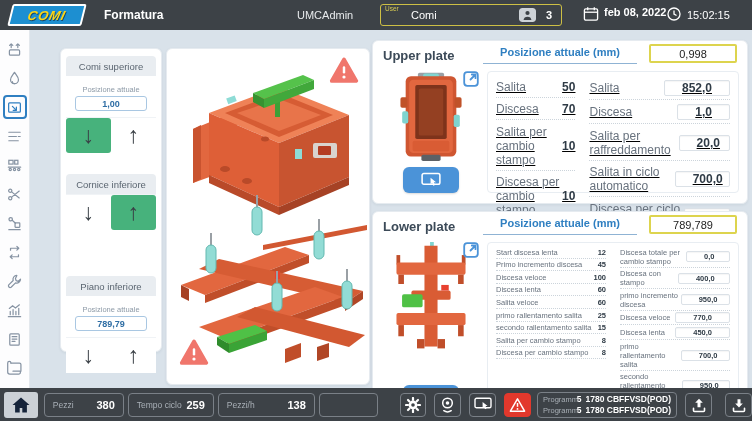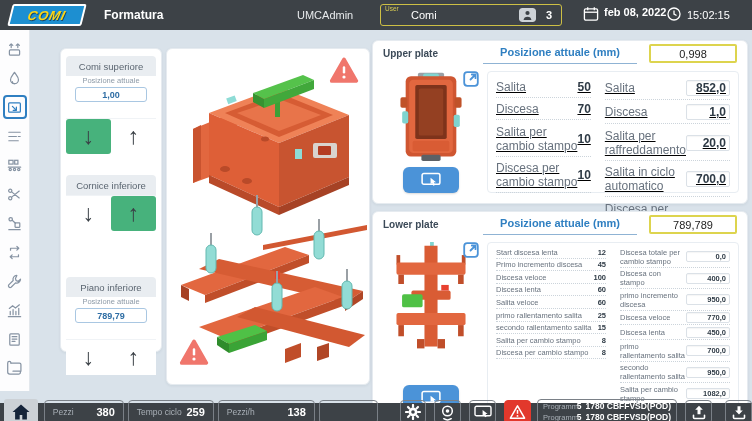--- a/index.html
+++ b/index.html
@@ -31,56 +31,56 @@
   .main{position:absolute;top:30px;left:30px;right:0;bottom:30px;}
   .panel{background:#fff;border:1px solid #e6ebf0;border-radius:6px;box-shadow:0 1px 3px rgba(40,60,80,.08);}
 
   
   .axis-panel{position:absolute;left:30px;top:18px;width:102px;height:304px;}
   .axis-card{margin:0 5px;}
   .axis-card.c1{padding-top:7px;}
   .axis-card.c2{margin-top:21px;}
   .axis-card.c3{margin-top:46px;}
   .axis-head{height:20px;background:#e9edf1;border-radius:4px 4px 0 0;display:flex;align-items:center;justify-content:center;font-size:9.5px;color:#5a6570;}
-  .pos-label{font-size:7.5px;color:#8d9aa7;text-align:center;margin-top:0;}
-  .pos-box{width:72px;height:15px;margin:2px auto 16px;border:1px solid #a9c7e2;border-radius:3px;color:#2e6da4;font-weight:bold;font-size:9px;display:flex;align-items:center;justify-content:center;background:#fff;}
+  .pos-label{font-size:7.5px;color:#8d9aa7;text-align:center;margin-top:9px;}
+  .pos-box{width:72px;height:15px;margin:2px auto 6px;border:1px solid #a9c7e2;border-radius:3px;color:#2e6da4;font-weight:bold;font-size:9px;display:flex;align-items:center;justify-content:center;background:#fff;}
   .arrow-row{display:flex;height:36px;border-top:1px solid #f0f3f6;}
   .arrow-btn{flex:1;display:flex;align-items:center;justify-content:center;font-size:23px;font-weight:bold;color:#3a4046;background:#fff;cursor:pointer;border:0;}
   .arrow-btn.active{background:#47b27c;border-radius:3px;}
 
   
   .viewport{position:absolute;left:136px;top:18px;width:204px;height:337px;overflow:hidden;}
   .warn-tri{position:absolute;}
   .warn-tri.tr{top:8px;right:10px;}
   .warn-tri.bl{bottom:14px;left:12px;}
 
   
   .plates{position:absolute;left:342px;top:10px;width:376px;}
   .plate-card{position:relative;}
   .plate-card.upper{height:164px;margin-bottom:4px;}
   .plate-card.lower{height:212px;margin-top:7px;}
   .plate-head{display:flex;align-items:flex-start;height:28px;padding:7px 10px 0;}
-  .plate-title{width:100px;font-size:10px;font-weight:bold;color:#3c4a58;}
+  .plate-title{width:100px;font-size:13px;font-weight:bold;color:#3c4a58;}
   .pos-mid{flex:1;text-align:center;color:#2f7fc1;font-weight:bold;font-size:11px;border-bottom:1px solid #8fb3d4;padding-bottom:5px;margin-top:-2px;}
   .pos-box-yellow{width:88px;height:19px;border:2px solid #ddd44e;border-radius:2px;margin-left:12px;margin-top:-4px;display:flex;align-items:center;justify-content:center;font-size:11px;color:#222;background:#fff;}
   .plate-body{display:flex;padding:2px 8px 8px 10px;height:calc(100% - 30px);}
   .thumb-col{width:96px;position:relative;display:flex;flex-direction:column;align-items:center;}
   .expand-btn{position:absolute;top:0px;right:0px;width:16px;height:16px;background:none;border:0;cursor:pointer;padding:0;}
   .touch-btn{width:56px;height:27px;background:#4b93d8;border:0;border-radius:6px;display:flex;align-items:center;justify-content:center;margin-top:auto;cursor:pointer;box-shadow:0 1px 2px rgba(0,0,0,.15);}
   .params-wrap{flex:1;display:flex;gap:14px;margin-left:8px;border:1px solid #e8edf2;border-radius:4px;padding:3px 8px 2px;background:#fff;}
   .pcol{flex:1;display:flex;flex-direction:column;}
   .param-row{display:flex;justify-content:space-between;align-items:center;border-bottom:1px dotted #ccd4db;}
   .upper .param-row{padding:4.5px 0 3px;font-size:12px;text-decoration:underline;}
   .lower .param-row{padding:1.6px 0 1px;font-size:7.5px;}
   .param-label{color:#68727e;}
   .param-value{color:#2f3b46;font-weight:bold;}
-  .param-value.boxed{border:1px solid #dbe1e7;border-radius:2px;background:#fff;min-width:44px;text-align:right;padding:0 3px;box-shadow:inset 0 1px 1px rgba(0,0,0,.04);}
+  .param-value.boxed{border:1px solid #dbe1e7;border-radius:2px;background:#fff;min-width:44px;text-align:right;padding:0 17px;box-shadow:inset 0 1px 1px rgba(0,0,0,.04);}
 
   
-  .statusbar{position:absolute;left:0;right:0;bottom:0;height:18px;background:#3d4247;display:flex;align-items:center;z-index:5;}
+  .statusbar{position:absolute;left:0;right:0;bottom:0;height:33px;background:#3d4247;display:flex;align-items:center;z-index:5;}
   .home-btn{width:34px;height:26px;margin-left:4px;background:#ccd1d6;border:0;border-radius:3px;display:flex;align-items:center;justify-content:center;cursor:pointer;}
   .stats{display:flex;align-items:center;margin-left:6px;gap:4px;}
   .stat-box{height:24px;border:1px solid #7a8087;border-radius:4px;display:flex;align-items:center;justify-content:space-between;padding:0 8px;}
   .stat-box:nth-child(1){width:80px;}
   .stat-box:nth-child(2){width:86px;}
   .stat-box:nth-child(3){width:97px;}
   .stat-label{color:#a9b0b7;font-size:8.5px;}
   .stat-value{color:#fff;font-size:11px;font-weight:bold;}
   .stat-box.empty{width:59px;}
   .icon-btn{width:27px;height:24px;border:1px solid #7a8087;border-radius:4px;background:none;display:flex;align-items:center;justify-content:center;cursor:pointer;padding:0;}

